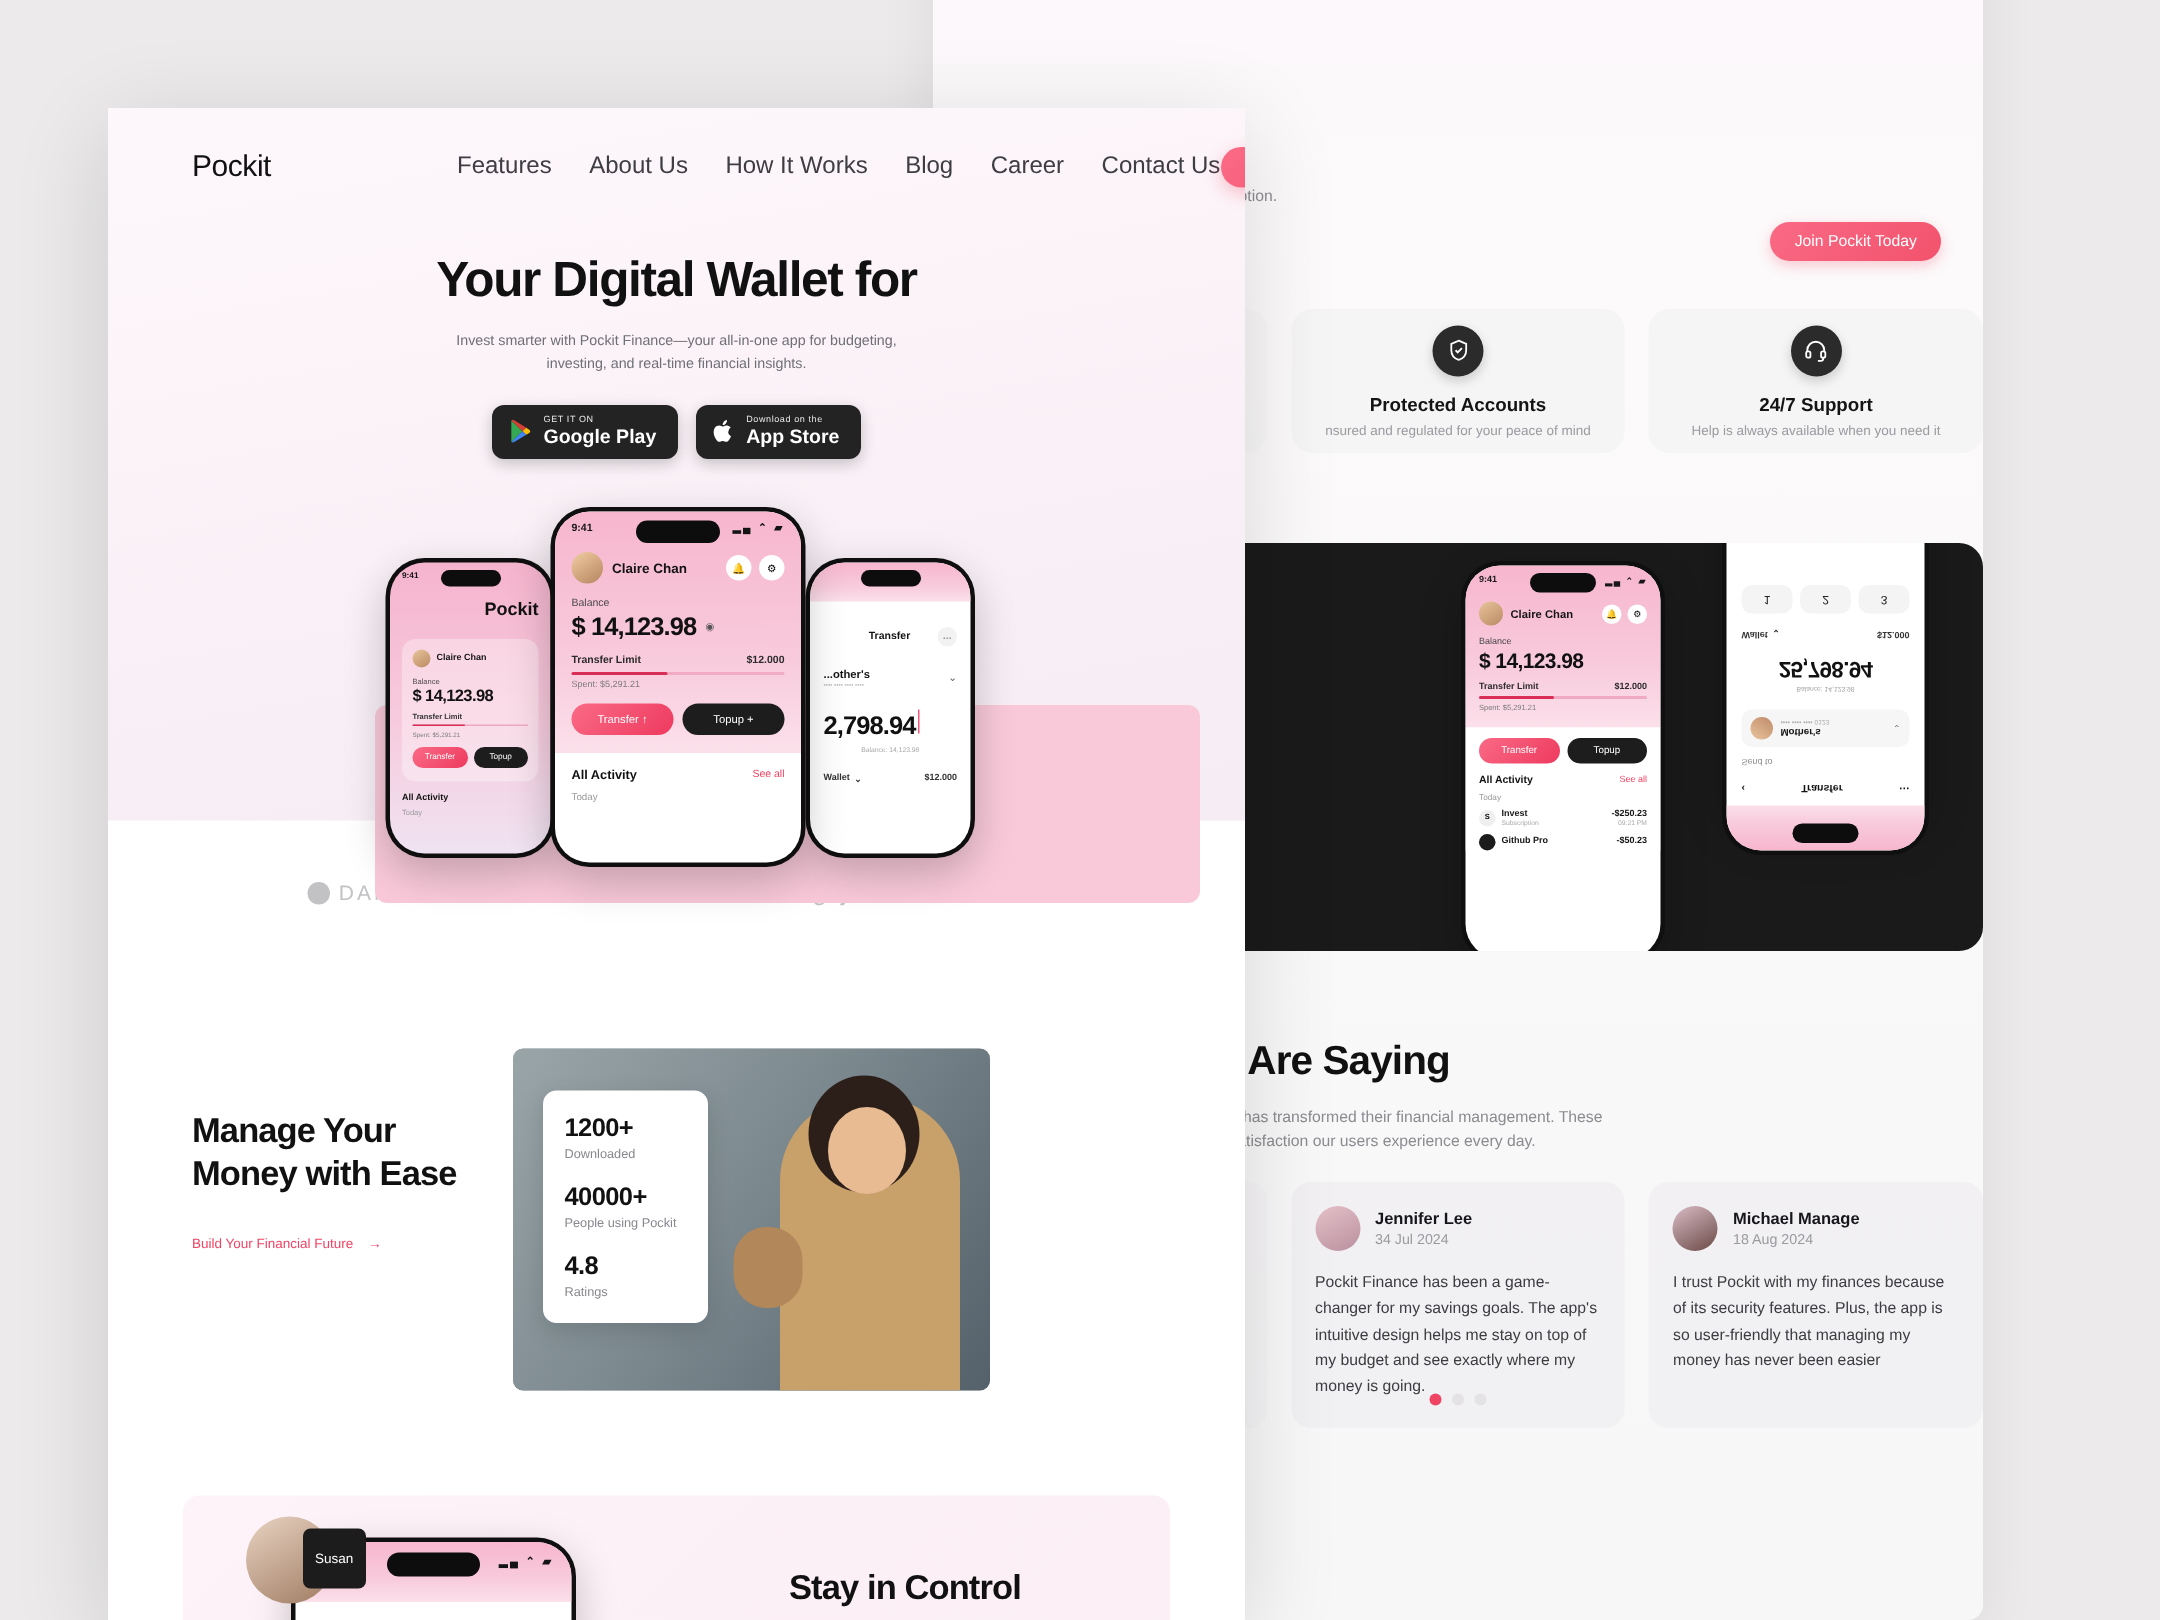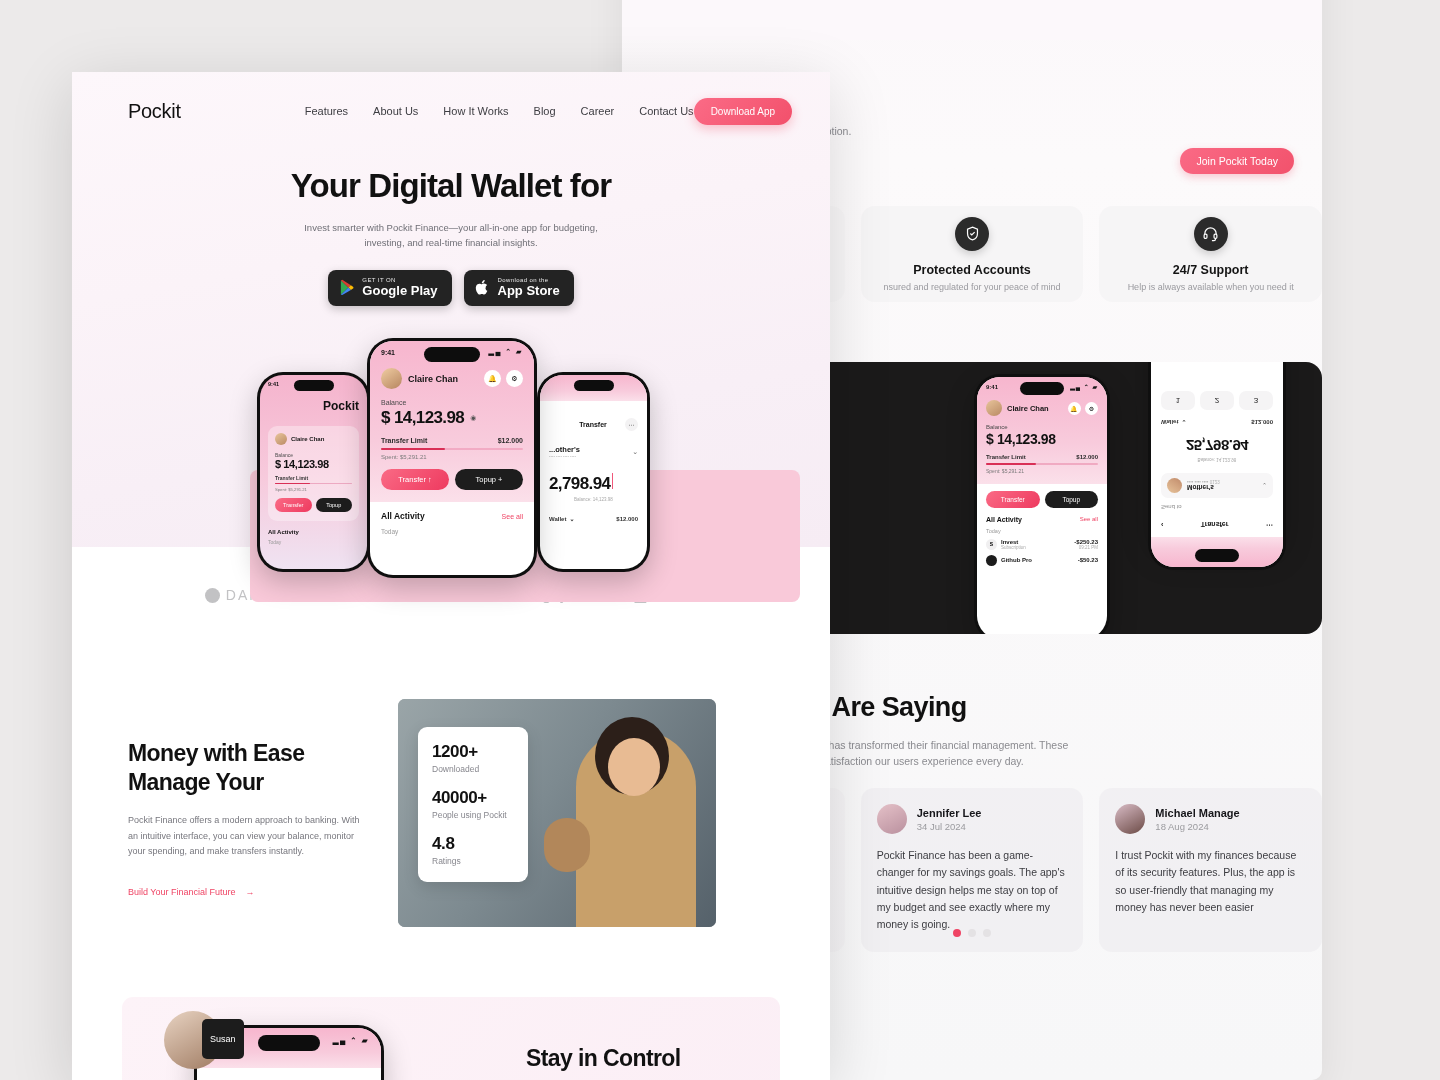--- a/index.html
+++ b/index.html
@@ -91,21 +91,21 @@
     box-shadow: 0 14px 60px rgba(0,0,0,.14);
     overflow: hidden;
   }
   .hero {
     position: relative; width: 758px; height: 475px;
     background: linear-gradient(170deg,#fdf7fb 0%,#fbf3f8 38%,#f8eff6 70%,#f6ecf4 100%);
   }
   .nav { display: flex; align-items: center; padding: 16px 56px 0; height: 62px; }
   .logo { font-size: 20px; font-weight: 500; color: #111; letter-spacing: -.3px; }
   .nav-links { display: flex; gap: 25px; margin-left: 124px; }
-  .nav-links a { font-size: 11px; color: #3d3d42; text-decoration: none; white-space: nowrap; }
+  .nav-links a { font-size: 16px; color: #3d3d42; text-decoration: none; white-space: nowrap; }
   .dl-btn {
     margin-left: auto; background: linear-gradient(135deg,#fb6b86,#f2506b);
     color: #fff; border: none; font-size: 10px;
     padding: 8px 17px; border-radius: 17px; white-space: nowrap;
     box-shadow: 0 4px 11px rgba(242,80,107,.33);
   }
   .hero-h {
     text-align: center; margin-top: 33px;
     font-size: 33px; font-weight: 700; color: #111;
     letter-spacing: -.9px; line-height: 1.18;
@@ -575,23 +575,22 @@
         <span style="font-size:17px;font-weight:500">gojek</span>
       </div>
       <div class="logo-item">
         <span style="font-size:16px">◬</span>
         <span style="font-size:16px;font-weight:400">airbnb</span>
       </div>
     </div>
 
     <div class="manage">
       <div style="padding-top:40px;">
+        <div class="mg-h">Manage Your</div>
         <div class="mg-h">Money with Ease</div>
-        <div class="mg-h">Manage Your</div>
-        <p class="mg-p">Pockit Finance offers a modern approach to banking. With an intuitive interface, you can view your balance, monitor your spending, and make transfers instantly.</p>
         <a href="#" class="mg-a">
           <span>Build Your Financial Future</span>
           <span>→</span>
         </a>
       </div>
 
       <div class="photo-card">
         <div style="position:absolute;inset:0;background:
              linear-gradient(125deg,#9aa5a8 0%,#7d8a90 45%,#55616a 100%);"></div>
         <div style="position:absolute;left:56%;top:14%;width:120px;height:196px;border-radius:56px 56px 0 0;background:#c8a06a;"></div>

